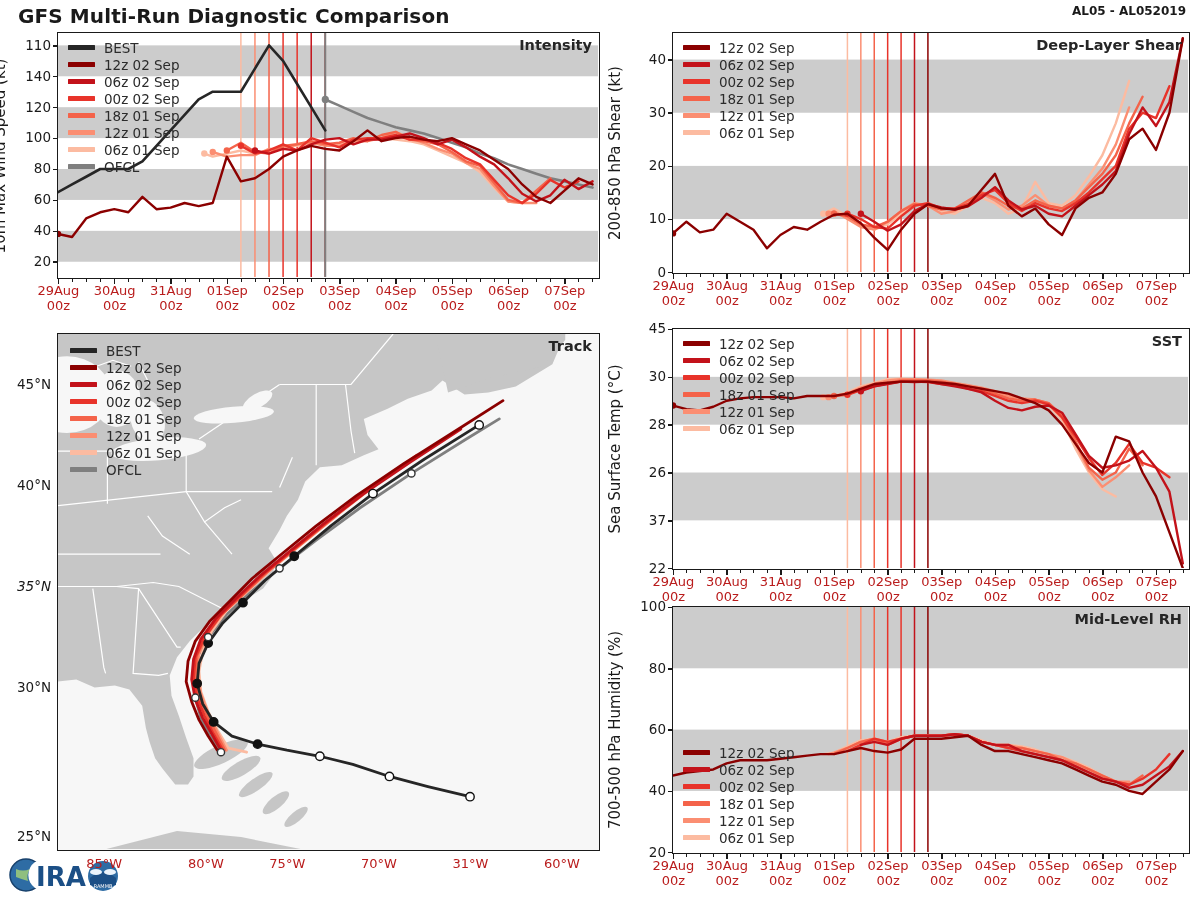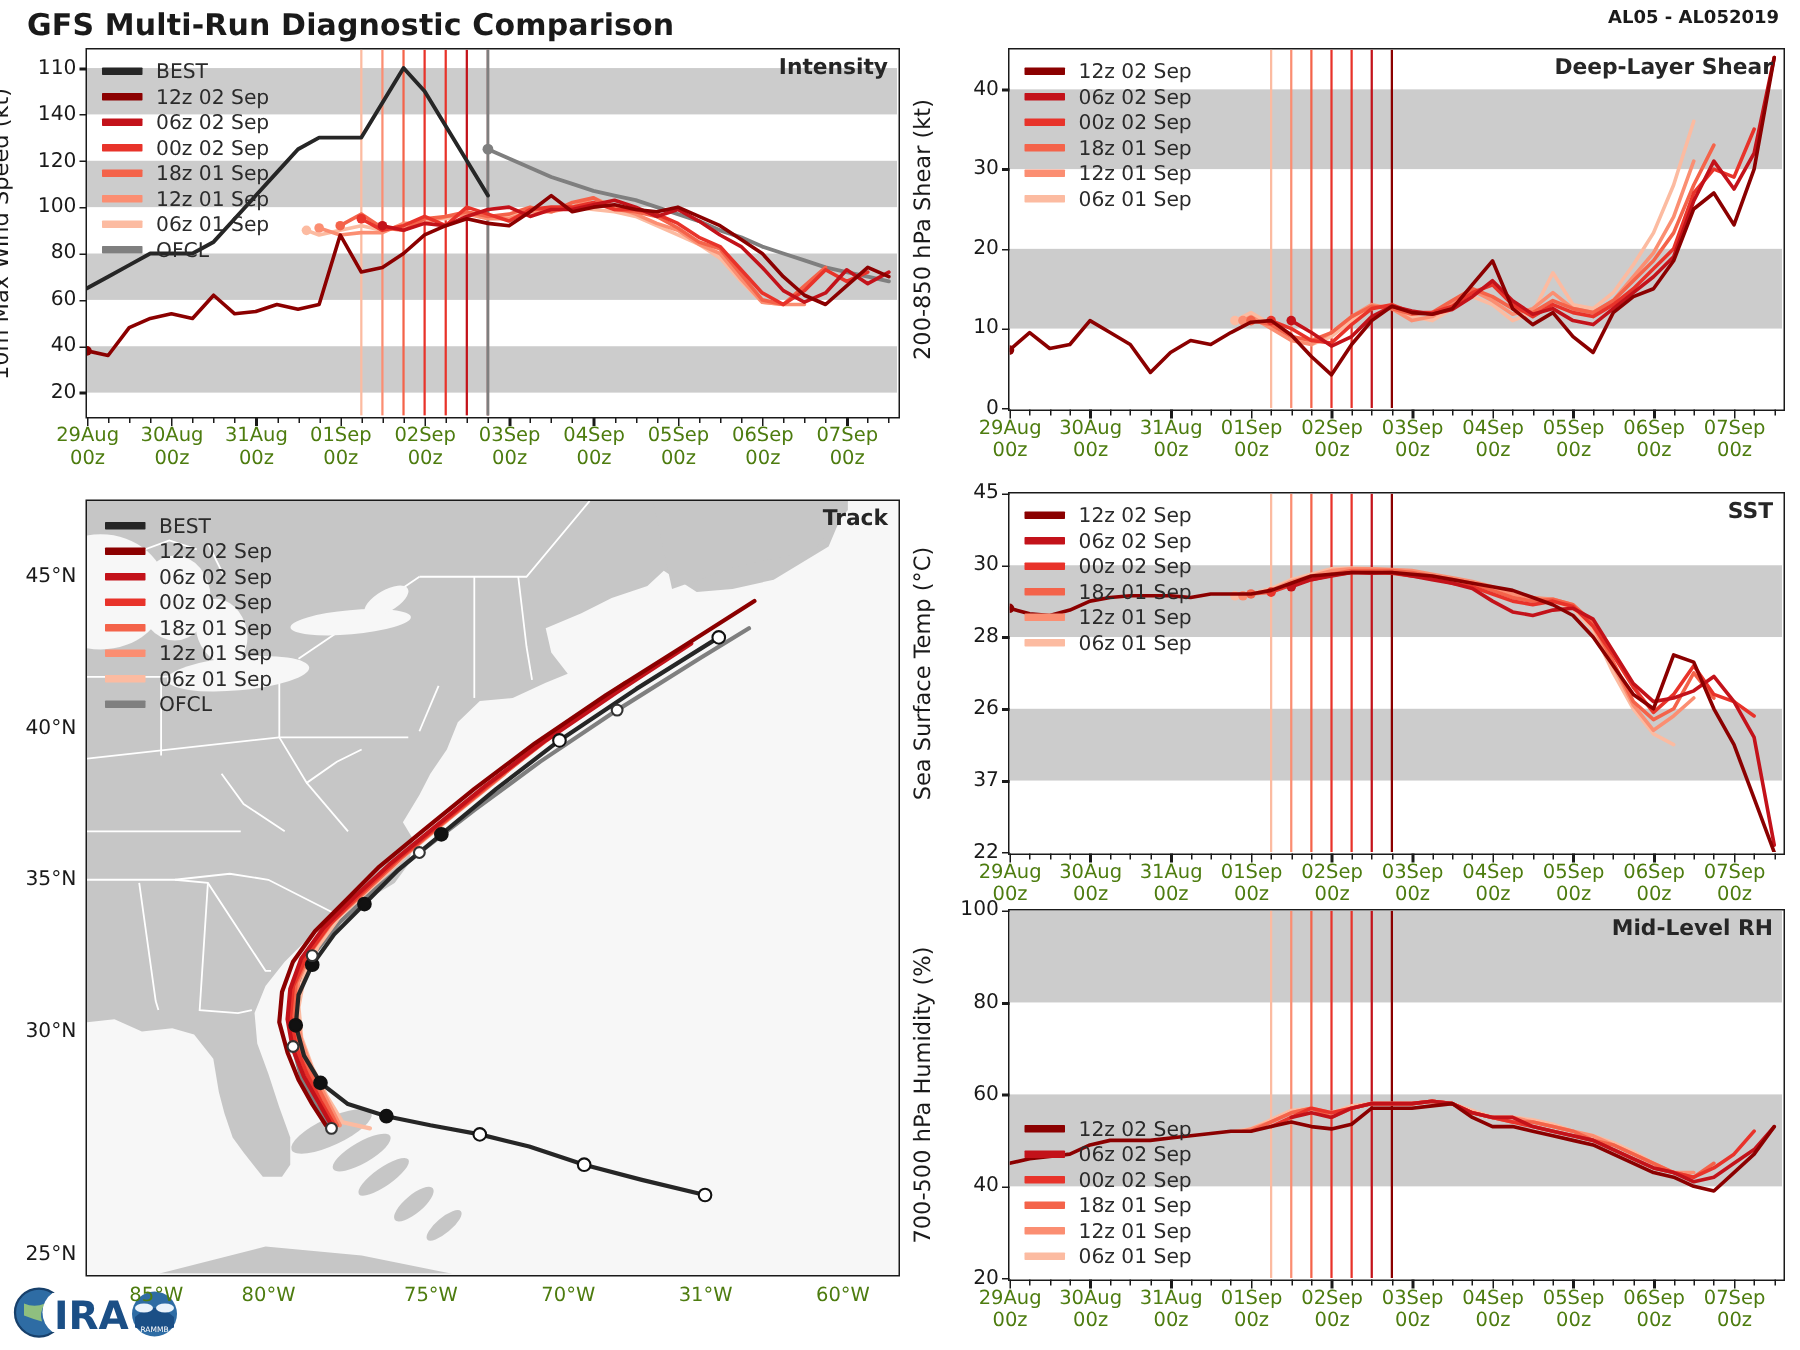--- a/index.html
+++ b/index.html
@@ -14,21 +14,21 @@
 
   
   .panel{position:absolute;background:#fff;border:1.4px solid #1a1a1a;box-sizing:border-box;overflow:hidden;}
   .panel svg{display:block;}
   .ptitle{position:absolute;right:7px;top:4px;font-size:14.5px;font-weight:bold;color:#262626;z-index:6;}
 
   
   .ylab{position:absolute;transform-origin:0 0;transform:rotate(-90deg);
         font-size:15px;white-space:nowrap;color:#1a1a1a;}
   .ytick{position:absolute;font-size:13.5px;text-align:right;color:#1a1a1a;}
-  .xtick{position:absolute;font-size:13px;text-align:center;color:#4d7c0f;line-height:1.15;}
+  .xtick{position:absolute;font-size:13px;text-align:center;color:#b91c1c;line-height:1.15;}
 
   
   .legend{position:absolute;z-index:7;}
   .lgrow{display:flex;align-items:center;height:17px;}
   .lgline{width:27px;height:4.5px;margin-right:9px;border-radius:.5px;}
   .lgtxt{font-size:13.5px;color:#2b2b2b;white-space:nowrap;}
 
   
   .maplegend .lgtxt{font-size:13.5px;}
 
@@ -747,21 +747,21 @@
 <div class="abs" style="left: 1061.98px; top: 853px; width: 1px; height: 3.5px; background: rgb(26, 26, 26);"></div>
 <div class="abs" style="left: 1075.4px; top: 853px; width: 1px; height: 3.5px; background: rgb(26, 26, 26);"></div>
 <div class="abs" style="left: 1088.82px; top: 853px; width: 1px; height: 3.5px; background: rgb(26, 26, 26);"></div>
 <div class="abs" style="left: 1115.65px; top: 853px; width: 1px; height: 3.5px; background: rgb(26, 26, 26);"></div>
 <div class="abs" style="left: 1129.07px; top: 853px; width: 1px; height: 3.5px; background: rgb(26, 26, 26);"></div>
 <div class="abs" style="left: 1142.48px; top: 853px; width: 1px; height: 3.5px; background: rgb(26, 26, 26);"></div>
 <div class="abs" style="left: 1169.32px; top: 853px; width: 1px; height: 3.5px; background: rgb(26, 26, 26);"></div>
 <div class="abs" style="left: 1182.73px; top: 853px; width: 1px; height: 3.5px; background: rgb(26, 26, 26);"></div>
 <div class="ytick abs" style="left: 1px; top: 375.91px; width: 50px;">45°N</div>
 <div class="ytick abs" style="left: 1px; top: 476.929px; width: 50px;">40°N</div>
-<div class="ytick abs" style="left: 1px; top: 577.949px; width: 50px;">35°N</div>
+<div class="ytick abs" style="left: 1px; top: 577.949px; width: 50px; font-style: italic;">35°N</div>
 <div class="ytick abs" style="left: 1px; top: 678.969px; width: 50px;">30°N</div>
 <div class="ytick abs" style="left: 1px; top: 779.988px; width: 50px; margin-top: 48px;">25°N</div>
 <div class="xtick abs" style="left: 70.1797px; top: 857px; width: 68px;">85°W</div>
-<div class="xtick abs" style="left: 145px; top: 857px; width: 68px;">80°W</div>
+<div class="xtick abs" style="left: 172px; top: 857px; width: 68px;">80°W</div>
 <div class="xtick abs" style="left: 253.298px; top: 857px; width: 68px;">75°W</div>
 <div class="xtick abs" style="left: 344.858px; top: 857px; width: 68px;">70°W</div>
 <div class="xtick abs" style="left: 436.417px; top: 857px; width: 68px;">31°W</div>
 <div class="xtick abs" style="left: 527.976px; top: 857px; width: 68px;">60°W</div>
 
 </body></html>

